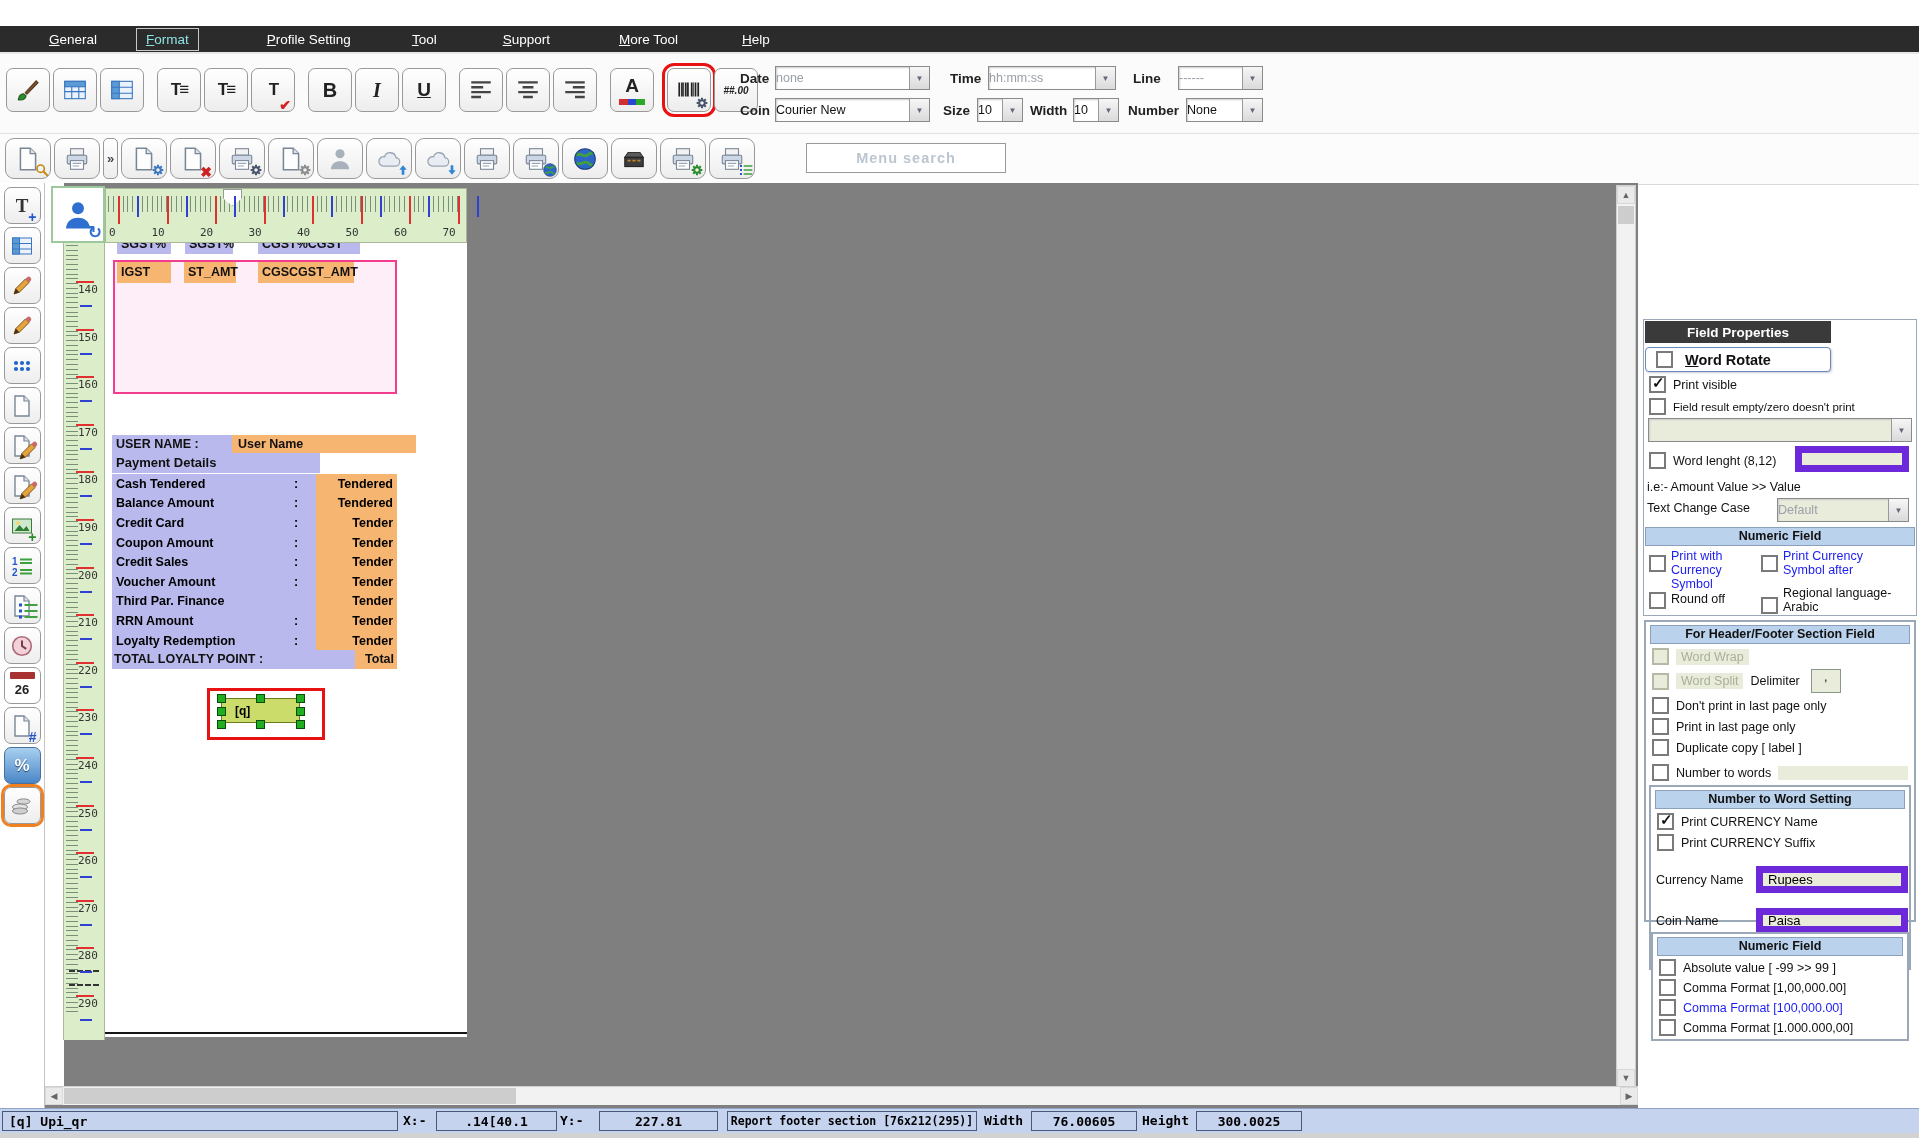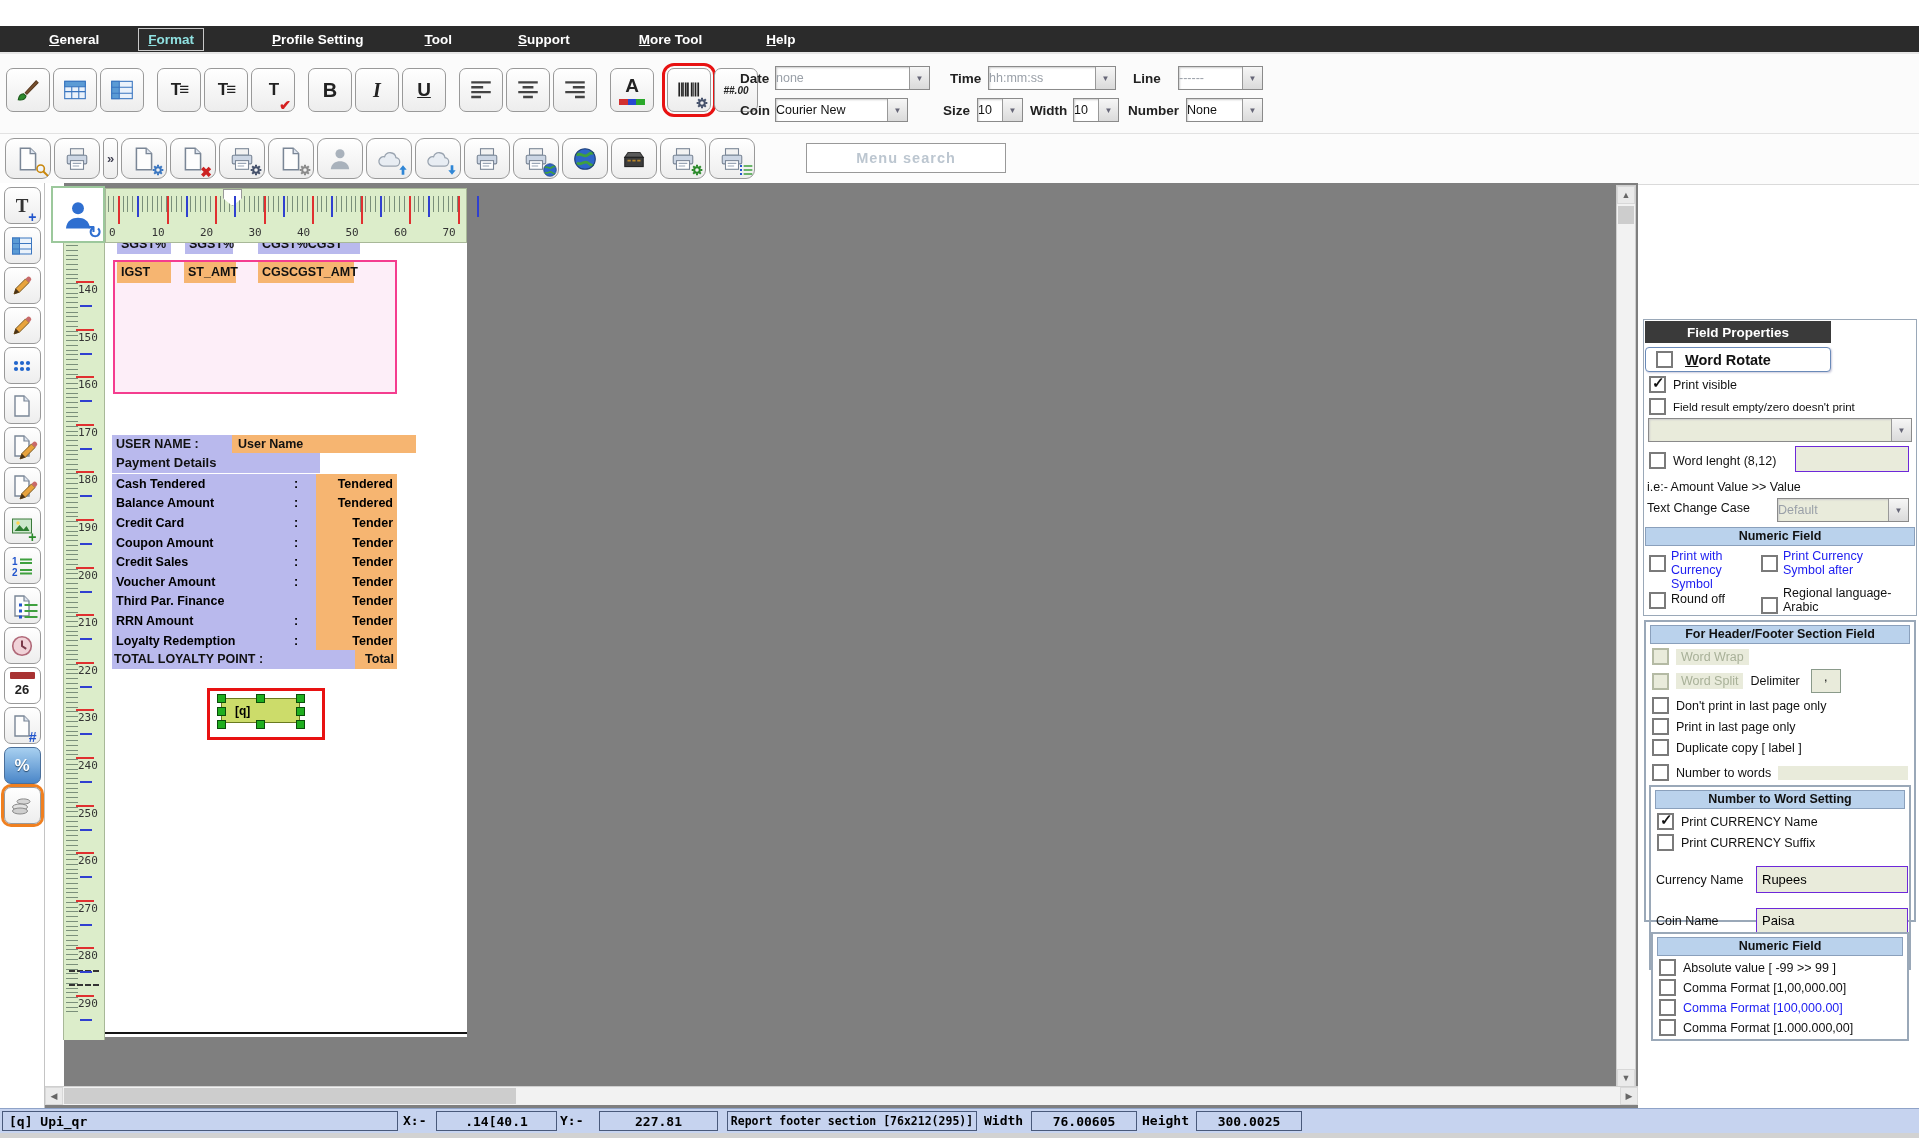--- a/index.html
+++ b/index.html
@@ -7,21 +7,21 @@
   
   #titlebar{position:absolute;left:0;top:0;width:100%;height:26px;background:#1b1b1b;color:#e8e8e8;display:flex;align-items:center;font-size:13px}
   .appicon{width:16px;height:15px;margin:0 7px 0 8px;background:linear-gradient(#f4f4f4,#dcdcdc);border:1px solid #888;position:relative}
   .appicon::before{content:"";position:absolute;left:0;top:0;width:6px;height:100%;background:#d2691e}
   .appicon::after{content:"";position:absolute;right:2px;top:3px;width:6px;height:8px;border-top:2px solid #777;border-bottom:2px solid #777}
   .wctrls{margin-left:auto;display:flex}
   .wc{width:46px;height:26px;display:flex;align-items:center;justify-content:center;color:#ddd;font-size:14px}
   .wc.min::after{content:"–"} .wc.max::after{content:"▢";font-size:12px} .wc.cls::after{content:"×";font-size:17px}
   
   #menubar{position:absolute;left:0;top:26px;width:100%;height:26px;background:#2b2b2b;display:flex;align-items:center}
-  .mi{color:#fff;font-weight:bold;font-size:13.5px;padding:3px 9px;white-space:nowrap}
+  .mi{color:#fff;font-weight:normal;font-size:13.5px;padding:3px 9px;white-space:nowrap}
   .mi.active{outline:1px solid #c8c8c8;color:#8fe0e0}
   
   #ftoolbar{position:absolute;left:0;top:52px;width:100%;height:81px;background:#fbfbfb;border-top:2px solid #e6e6e6}
   #ft-buttons{position:absolute;left:6px;top:14px;display:flex;align-items:center}
   .tbtn{width:44px;height:44px;border:1px solid #999;border-radius:7px;background:linear-gradient(#ffffff,#ededed);margin-right:3px;position:relative;display:flex;align-items:center;justify-content:center;box-sizing:border-box;flex:none}
   .bi{width:26px;height:26px;display:block}
   .ovs{position:absolute;width:16px;height:16px;right:0;bottom:0}
   .ovt{position:absolute;right:3px;bottom:-2px;font-size:14px;font-weight:bold}
   .btxt{font-size:16px;color:#222}
   .tb{font-weight:bold;font-size:20px}
@@ -115,21 +115,21 @@
   .sechead{background:#bad2ec;border:1px solid #8aa0bc;font-weight:bold;text-align:center;font-size:12.5px;height:17px;line-height:17px}
   .bluelbl{position:absolute;color:#1c1cf0;line-height:14px;font-size:12.5px}
   .blklbl{position:absolute;color:#111;line-height:14px;font-size:12.5px}
   .blue{color:#1c1cf0}
   .sec{position:absolute;border:2px solid #9aa8b8;background:#fff;box-sizing:border-box}
   .sec .sechead{margin:3px 4px}
   .hrow{display:flex;align-items:center;gap:7px;margin:4px 2px 3px 6px;white-space:nowrap}
   .glabel{background:#e9ebdb;color:#a8b098;padding:1px 5px}
   .dlmbox{width:30px;height:24px;background:#e9ebdb;border:1px solid #8a9a8a;margin-left:4px;display:inline-flex;align-items:flex-start;justify-content:center;box-sizing:border-box}
   .fillst{flex:1;height:14px;background:#e9ebdb;margin-right:4px}
-  .ginput{background:#e9ebdb;border:1px solid #6d28d9;height:24px;font-size:13px;padding-left:5px;box-sizing:border-box;font-family:"Liberation Sans",sans-serif}
+  .ginput{background:#e9ebdb;border:7px solid #6d28d9;height:24px;font-size:13px;padding-left:5px;box-sizing:border-box;font-family:"Liberation Sans",sans-serif}
   .sec2{margin:4px 3px;border:2px solid #9aa8b8}
   .crow{display:flex;align-items:center;margin:15px 5px}
   .clbl{width:100px;flex:none}
   
   #statusbar{position:absolute;left:0;top:1108px;width:1919px;height:25px;background:#c6d3ef;border-top:1px solid #8fa3c8;font-family:"DejaVu Sans Mono",monospace;font-size:13px;font-weight:bold;color:#000;box-sizing:border-box}
   .sbox{position:absolute;top:2px;height:20px;border:1px solid #49597a;display:flex;align-items:center;justify-content:center;box-sizing:border-box;white-space:nowrap}
   .slbl{position:absolute;top:4px;white-space:nowrap}
   #bottomstrip{position:absolute;left:0;top:1133px;width:1919px;height:5px;background:#d2d2d2}
 </style>
 </head>
@@ -339,21 +339,21 @@
     <div class="dd" style="left:988px;top:12px;width:128px">
         <span class="ddv ph">hh:mm:ss</span>
         <span class="ddb"></span>
       </div>
     <span class="ctl" style="left:1133px;top:17px">Line</span>
     <div class="dd" style="left:1178px;top:12px;width:85px">
         <span class="ddv ph">------</span>
         <span class="ddb"></span>
       </div>
     <span class="ctl" style="left:740px;top:49px">Coin</span>
-    <div class="dd" style="left:775px;top:44px;width:133px">
+    <div class="dd" style="left:775px;top:44px;width:155px">
         <span class="ddv">Courier New</span>
         <span class="ddb"></span>
       </div>
     <span class="ctl" style="left:943px;top:49px">Size</span>
     <div class="dd" style="left:977px;top:44px;width:46px">
         <span class="ddv">10</span>
         <span class="ddb"></span>
       </div>
     <span class="ctl" style="left:1030px;top:49px">Width</span>
     <div class="dd" style="left:1073px;top:44px;width:46px">

